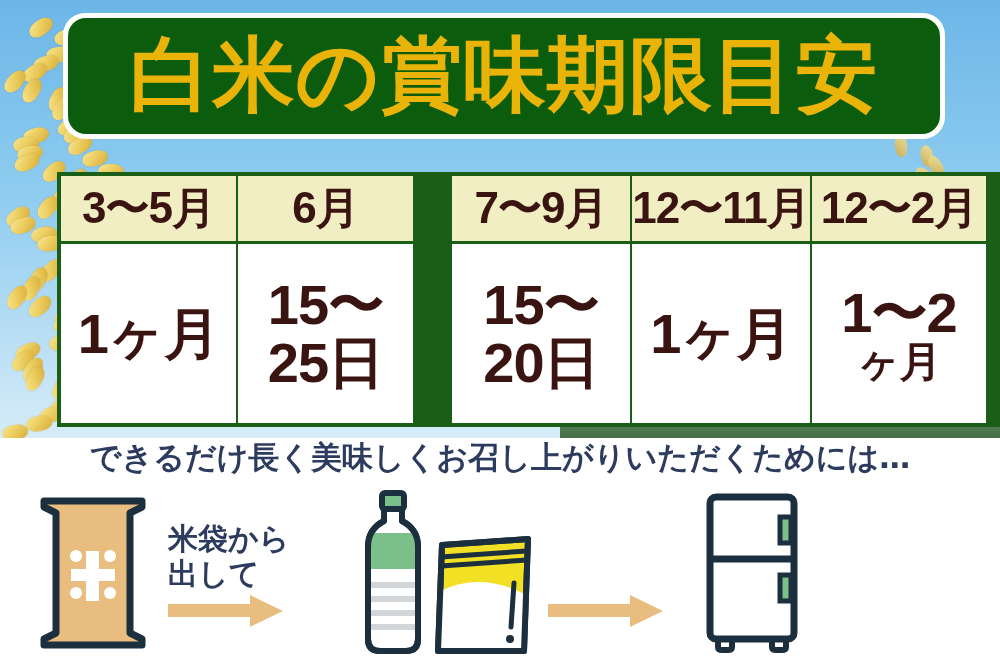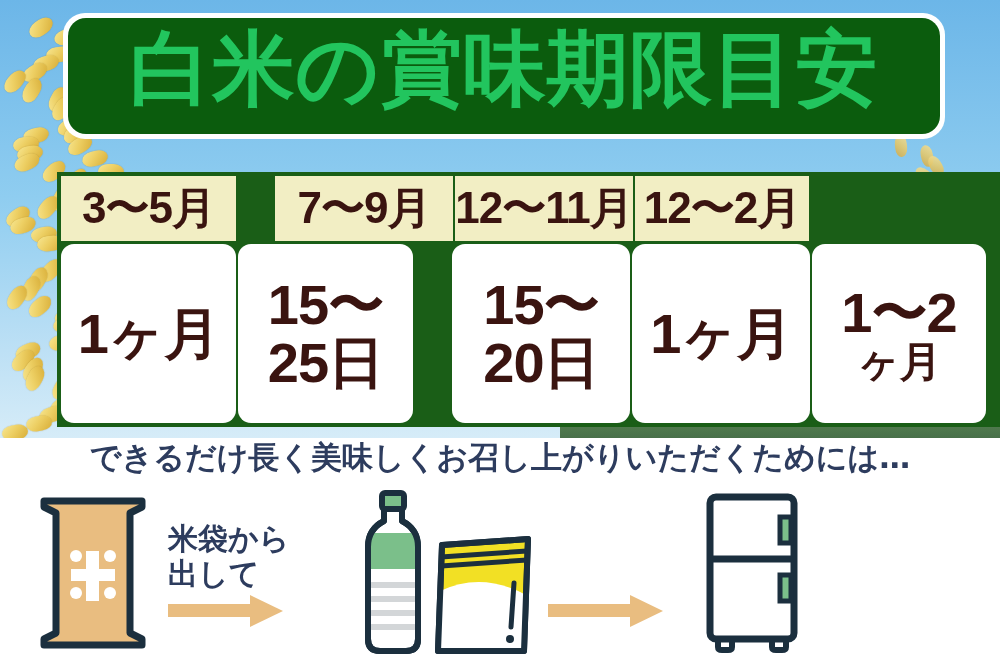--- a/index.html
+++ b/index.html
@@ -57,27 +57,27 @@
   #title-wrap {
     position:absolute; left:63px; top:13px; width:882px; height:126px;
     background:#ffffff; border-radius:22px; padding:5px;
   }
   #title-box {
     width:100%; height:100%;
     background:#0b5c0d; border-radius:18px;
     display:flex; align-items:center; justify-content:center;
   }
   #title-text {
-    color:#22c55e;
+    color:#eab308;
     font-size:82px;
     font-weight:bold;
     letter-spacing:1px;
     line-height:1;
     white-space:nowrap;
-    font-family:Liberation Mono, monospace;
+    font-family:Liberation Serif, serif;
   }
 
   
   #table-wrap {
     position:absolute; left:57px; top:172px; width:968px; height:255px;
     background:#1a5e17;
     border:4px solid #1a5e17;
     display:flex; flex-direction:column;
   }
   .t-row { display:flex; width:100%; }
@@ -88,21 +88,21 @@
     margin:0 2px 0 0;
     display:flex; align-items:center; justify-content:center;
     color:#3a1410;
     font-weight:bold;
     overflow:hidden;
   }
   .t-cell:last-child { margin-right:0; }
   #head-row .t-cell { font-size:44px; letter-spacing:-1px; margin-bottom:3px; }
   #body-row .t-cell {
     background:#ffffff; font-size:56px; line-height:1.02;
-    text-align:left; flex-direction:column; letter-spacing:-1px;border-radius:13px;
+    text-align:left; flex-direction:column; letter-spacing:-1px;
   }
   #body-row .t-cell .small { font-size:42px; }
   .c1 { width:175px; }
   .c2 { width:175px; }
   .c3 { width:178px;margin-left:37px; }
   .c4 { width:178px; }
   .c5 { width:174px; }
 
   
   #caption {
@@ -306,20 +306,21 @@
 
 <div id="title-wrap">
   <div id="title-box">
     <div id="title-text">白米の賞味期限目安</div>
   </div>
 </div>
 
 <div id="table-wrap">
   <div class="t-row" id="head-row">
     <div class="t-cell c1">3〜5月</div>
+    <div class="t-cell c2">6月</div>
     <div class="t-cell c3">7〜9月</div>
     <div class="t-cell c4">12〜11月</div>
     <div class="t-cell c5">12〜2月</div>
   </div>
   <div class="t-row" id="body-row">
     <div class="t-cell c1">
       <span>1ヶ月</span>
     </div>
     <div class="t-cell c2">
       <span>15〜</span>

